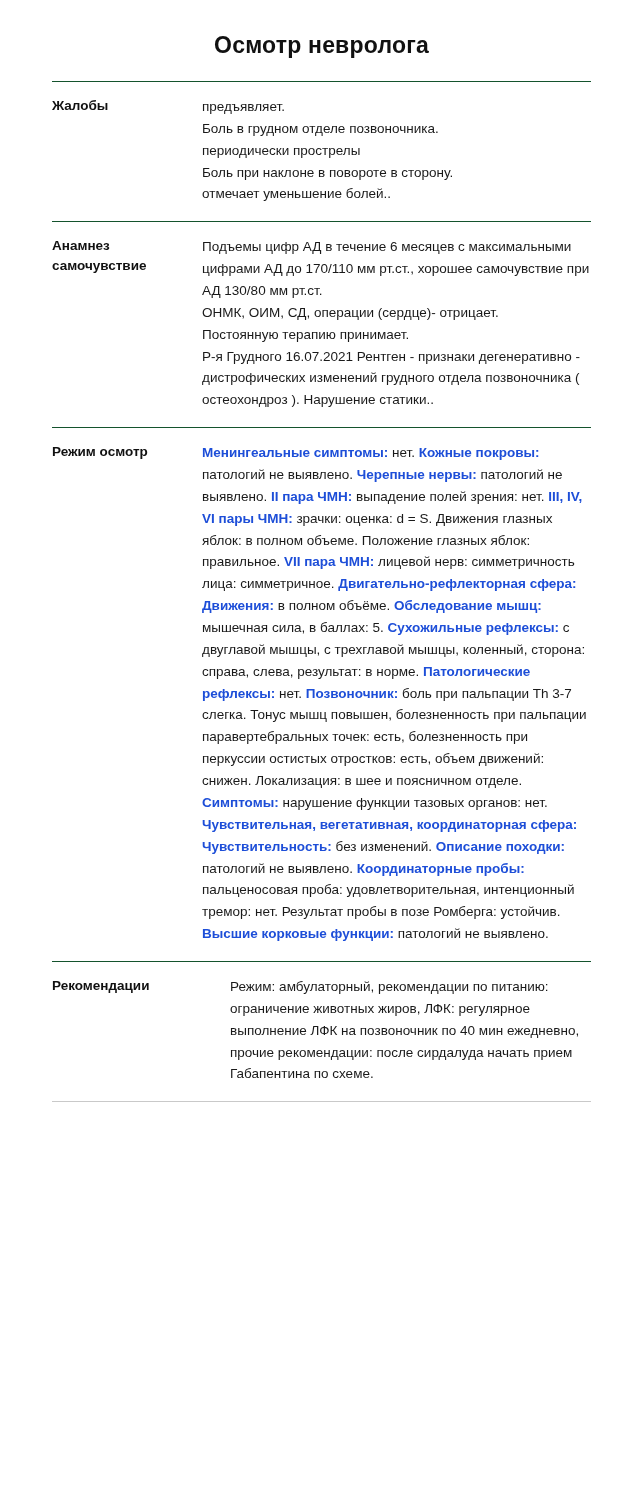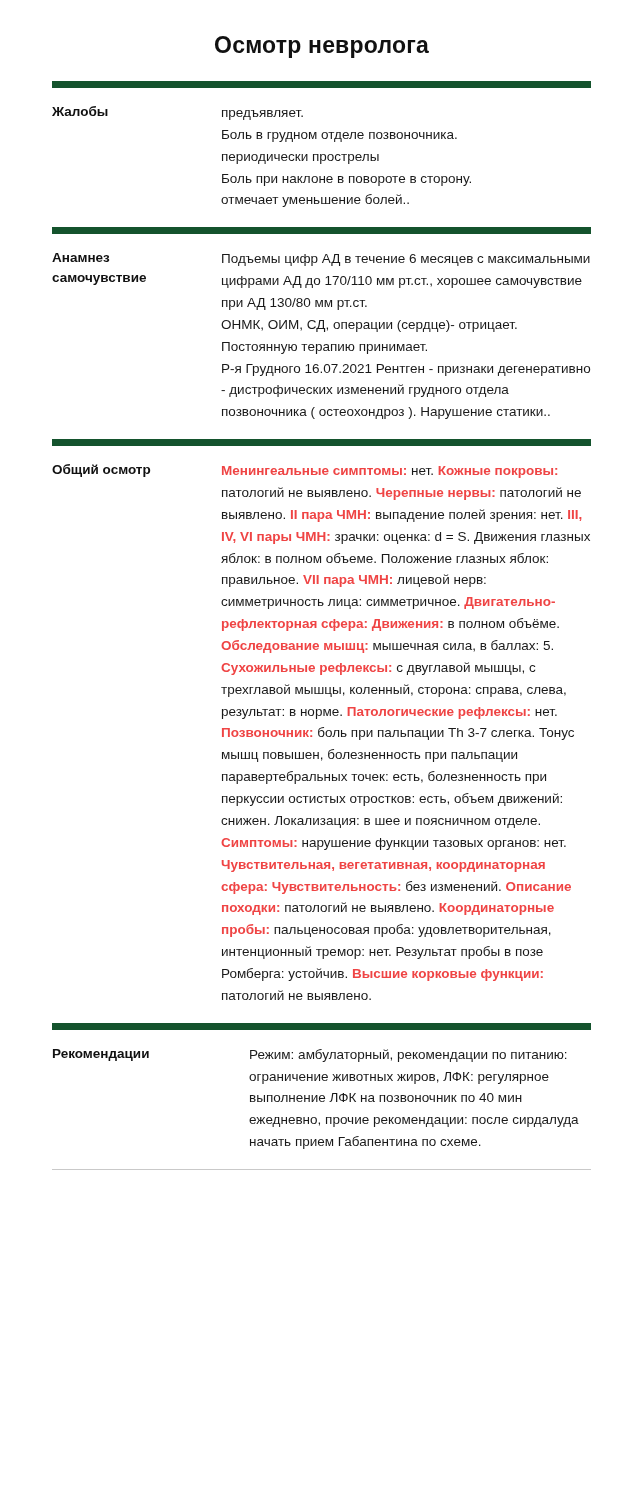--- a/index.html
+++ b/index.html
@@ -26,48 +26,47 @@
     letter-spacing: 0.2px;
     margin: 8px 0 22px 0;
     color: #111111;
   }
   .rows {
     display: block;
   }
   .row {
     display: flex;
     align-items: flex-start;
-    border-top: 7px solid #14532d;
+    border-top: 1px solid #14532d;
     padding: 14px 0 16px 0;
   }
   .row-label {
     width: 150px;
     flex: 0 0 150px;
     font-size: 13.5px;
     font-weight: bold;
     line-height: 1.45;
     color: #111111;
     padding-right: 8px;
     box-sizing: border-box;
     white-space: pre-line;
   }
   .row-value {
     flex: 1 1 auto;
     font-size: 13.5px;
     line-height: 1.62;
     color: #1a1a1a;
     white-space: pre-line;
-    margin-left: 19px;
   }
   .row-value.rich {
     white-space: normal;
   }
   .row-value b {
     font-weight: bold;
-    color: #ef4444;
+    color: #1d4ed8;
   }
   .row:last-child {
     border-bottom: 1px solid #c9c9c9;
     gap: 28px;
   }
 </style>
 </head>
 <body>
 
 <div class="page">
@@ -88,21 +87,21 @@
     <div class="row">
       <div class="row-label">Анамнез
 самочувствие</div>
       <div class="row-value">Подъемы цифр АД в течение 6 месяцев с максимальными цифрами АД до 170/110 мм рт.ст., хорошее самочувствие при АД 130/80 мм рт.ст.
 ОНМК, ОИМ, СД, операции (сердце)- отрицает.
 Постоянную терапию принимает.
 Р-я Грудного 16.07.2021 Рентген - признаки дегенеративно - дистрофических изменений грудного отдела позвоночника ( остеохондроз ). Нарушение статики..</div>
     </div>
 
     <div class="row">
-      <div class="row-label">Общий осмотр</div>
+      <div class="row-label">Режим осмотр</div>
       <div class="row-value rich"><b>Менингеальные симптомы:</b> нет. <b>Кожные покровы:</b> патологий не выявлено. <b>Черепные нервы:</b> патологий не выявлено. <b>II пара ЧМН:</b> выпадение полей зрения: нет. <b>III, IV, VI пары ЧМН:</b> зрачки: оценка: d = S. Движения глазных яблок: в полном объеме. Положение глазных яблок: правильное. <b>VII пара ЧМН:</b> лицевой нерв: симметричность лица: симметричное. <b>Двигательно-рефлекторная сфера: Движения:</b> в полном объёме. <b>Обследование мышц:</b> мышечная сила, в баллах: 5. <b>Сухожильные рефлексы:</b> с двуглавой мышцы, с трехглавой мышцы, коленный, сторона: справа, слева, результат: в норме. <b>Патологические рефлексы:</b> нет. <b>Позвоночник:</b> боль при пальпации Th 3-7 слегка. Тонус мышц повышен, болезненность при пальпации паравертебральных точек: есть, болезненность при перкуссии остистых отростков: есть, объем движений: снижен. Локализация: в шее и поясничном отделе. <b>Симптомы:</b> нарушение функции тазовых органов: нет. <b>Чувствительная, вегетативная, координаторная сфера: Чувствительность:</b> без изменений. <b>Описание походки:</b> патологий не выявлено. <b>Координаторные пробы:</b> пальценосовая проба: удовлетворительная, интенционный тремор: нет. Результат пробы в позе Ромберга: устойчив. <b>Высшие корковые функции:</b> патологий не выявлено.</div>
     </div>
 
 
     <div class="row">
       <div class="row-label">Рекомендации</div>
       <div class="row-value">Режим: амбулаторный, рекомендации по питанию: ограничение животных жиров, ЛФК: регулярное выполнение ЛФК на позвоночник по 40 мин ежедневно, прочие рекомендации: после сирдалуда начать прием Габапентина по схеме.</div>
     </div>
 
   </div>

